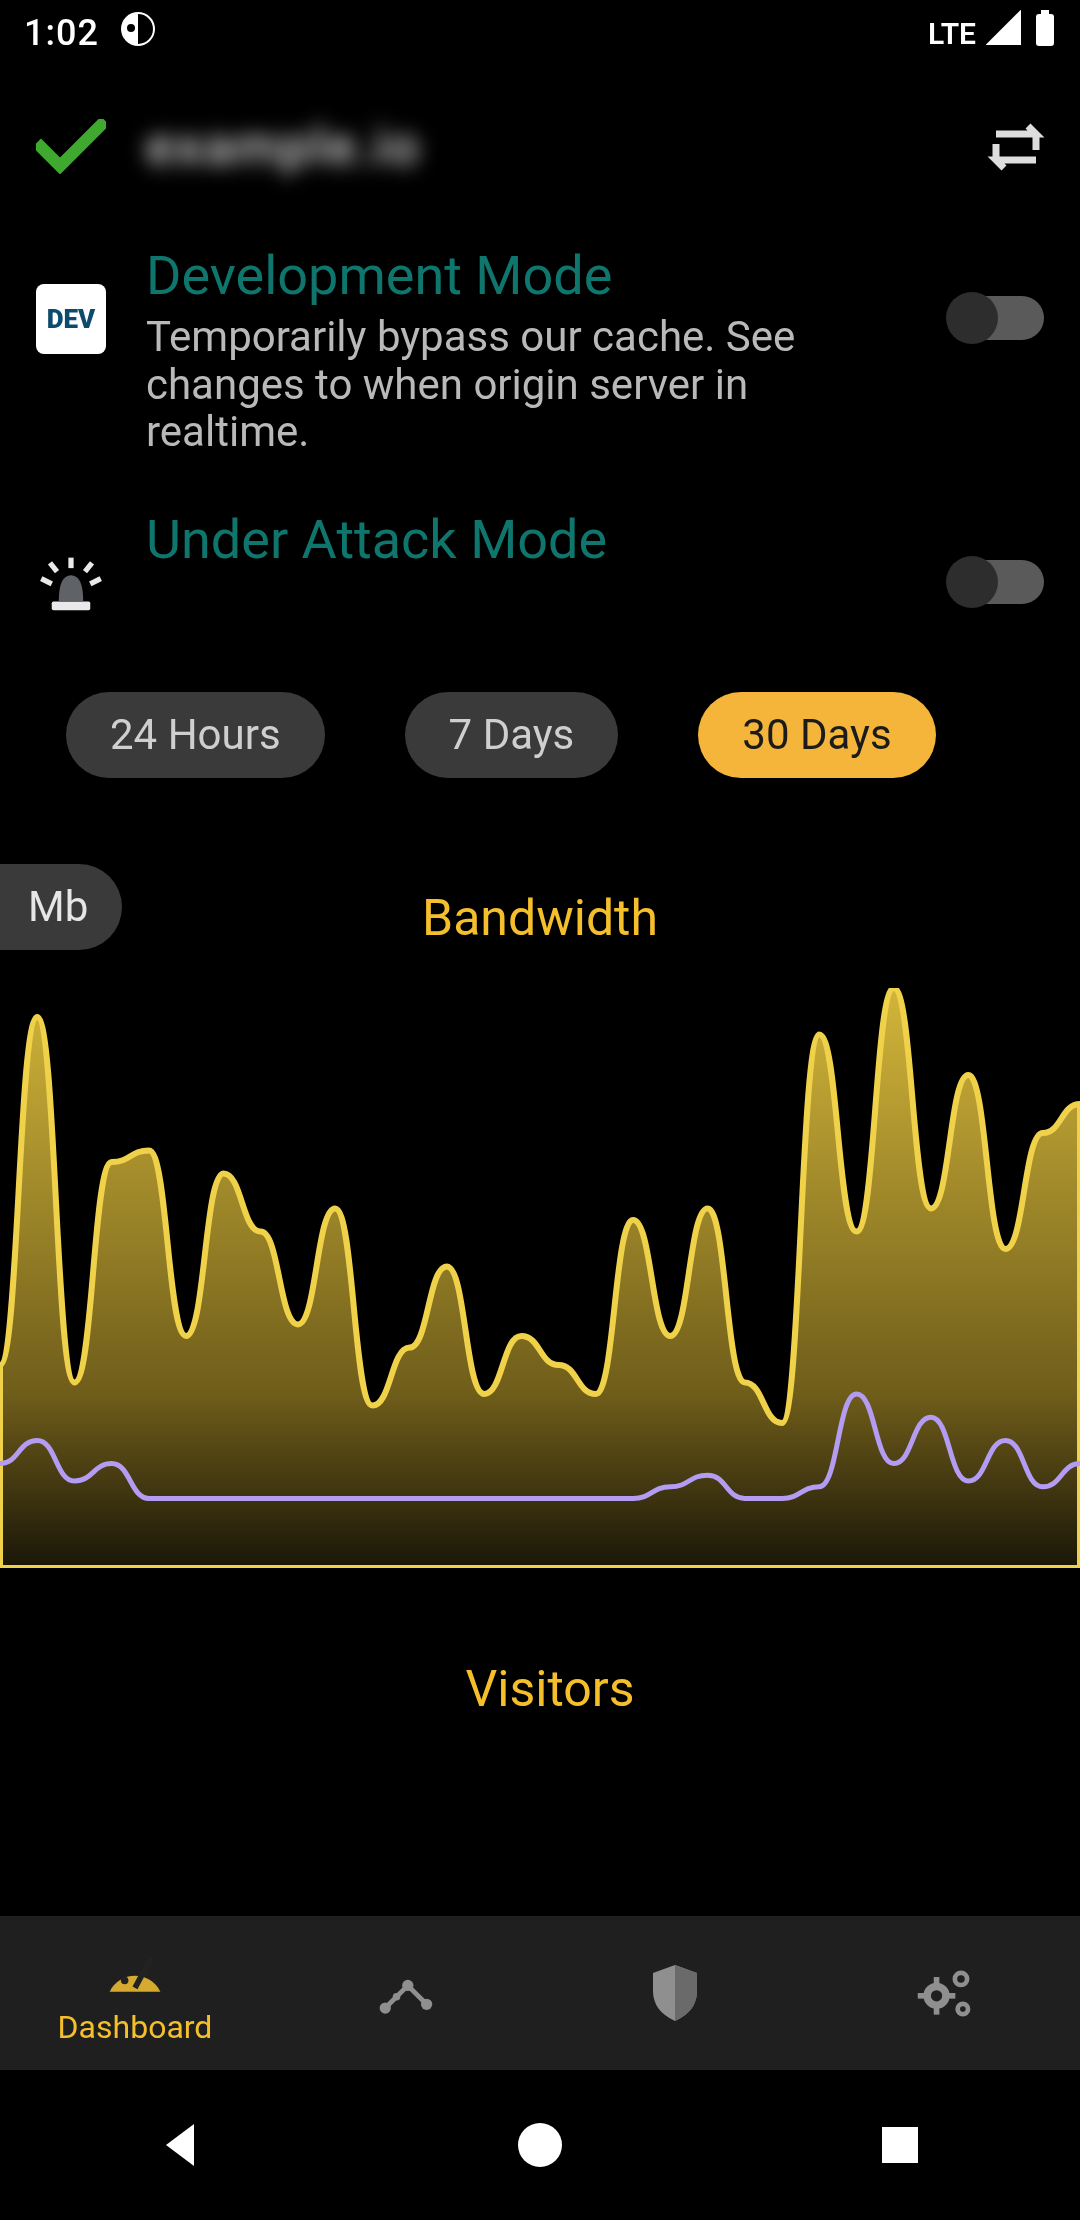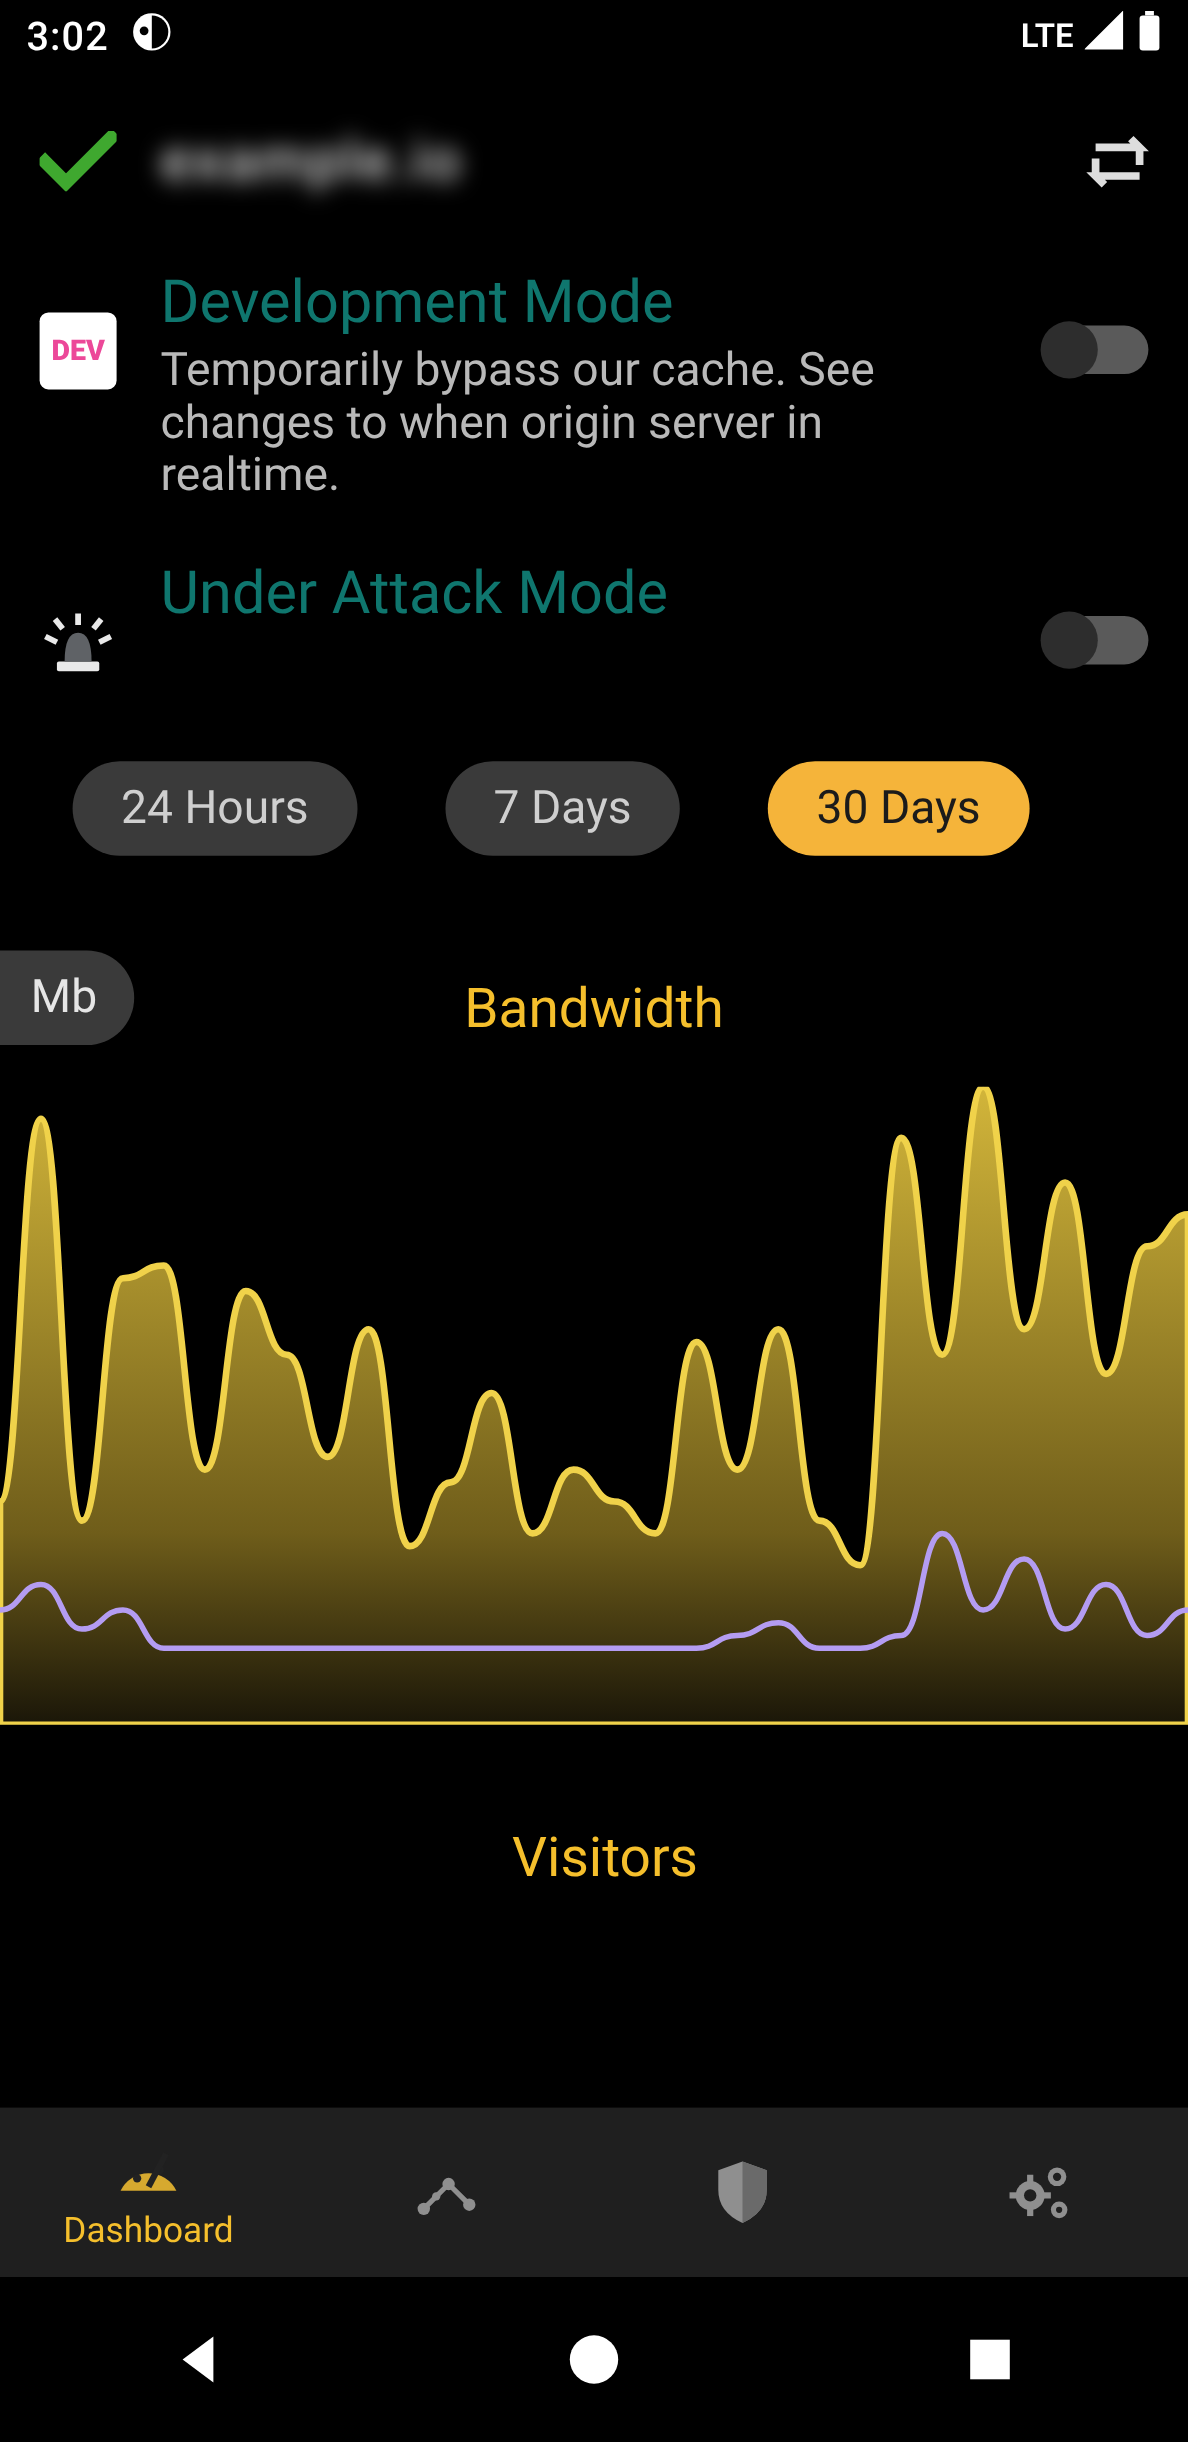--- a/index.html
+++ b/index.html
@@ -191,38 +191,38 @@
     display: flex;
     align-items: center;
     justify-content: space-around;
   }
   .sys-btn { width: 55px; height: 55px; display:flex; align-items:center; justify-content:center;}
 
   
   .dev-badge {
     width: 70px; height: 70px;
     background: #fff; border-radius: 8px;
-    color: #ec4899; font-weight: 900; font-size: 26px;
+    color: #0c4a6e; font-weight: 900; font-size: 26px;
     display: flex; align-items: center; justify-content: center;
   }
 
   .content {
     position: absolute;
     top: 66px;
     bottom: 304px; 
     left: 0; right: 0;
     overflow: hidden;
   }
 </style>
 </head>
 <body>
 
 <div class="status-bar">
   <div class="status-left">
-    <span class="status-time">3:02</span>
+    <span class="status-time">1:02</span>
     <span>
       <svg width="38" height="38" viewBox="0 0 38 38">
           <circle cx="19" cy="19" r="17" fill="#fff"></circle>
           <path d="M19 4 a15 15 0 0 1 0 30 z" fill="#000"></path>
           <circle cx="12" cy="18" r="4" fill="#000"></circle>
         </svg>
     </span>
   </div>
   <div class="status-right">
     <span style="font-size:30px;font-weight:600;margin-left:28px;">LTE</span>

